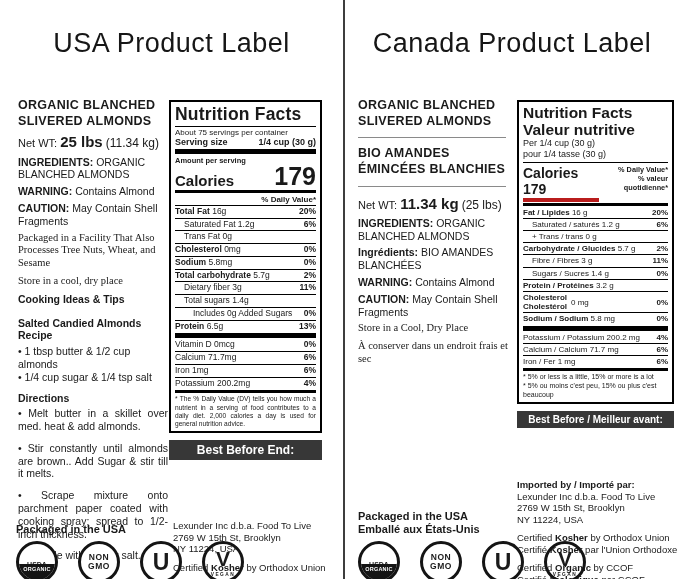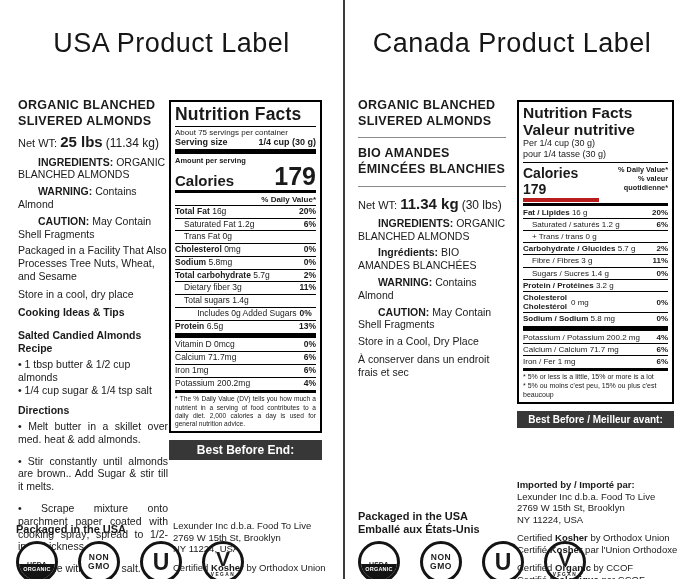--- a/index.html
+++ b/index.html
@@ -13,41 +13,41 @@
 
   
   .leftcol { position:absolute; top:82px; font-size:10.5px; line-height:1.22; }
   #usa-left { left:18px; width:150px; }
   #ca-left { left:13px; width:150px; }
   .prodname { font-weight:bold; font-size:12.5px; line-height:1.25; letter-spacing:0.3px; margin-bottom:4px; }
   .netwt { margin:4px 0 4px; font-size:11px; }
   .netwt .nwv { font-weight:bold; font-size:15px; }
   .netwt .nwa { font-size:12px; }
   .kv { margin-bottom:4px; }
-  .kv b { font-weight:bold;margin-left:20px; }
-  .para { margin-bottom:5px; }
+  .kv b { font-weight:bold; }
+  .para { margin-bottom:5px;font-family:Liberation Serif, serif; }
   .bold-head { font-weight:bold; margin-bottom:3px; }
   .gap8 { height:8px; }
   .bullet-item::before { content:"•  "; }
   .dir-para { text-align:justify; margin-bottom:9px; }
   .dir-para::before { content:"•  "; }
   .hr { border:0; border-top:1px solid #8a8a8a; margin:8px 0; width:148px; }
 
   
   .nfcol { position:absolute; top:84px; }
   #usa-nf-col { left:169px; width:153px; }
   #ca-nf-col { left:172px; width:157px; }
   .nfbox { border:2px solid #000; padding:2px 4px 3px; background:#fff; }
   .bar-thick { height:5px; background:#000; margin:1px 0; }
   .bar-med { height:3px; background:#000; margin:1px 0; }
   .nfrow { display:flex; justify-content:space-between; border-top:1px solid #000; font-size:8.5px; line-height:1.15; padding:1px 0; }
   .nfrow.nb { border-top:none; }
   .nfrow .dv { font-weight:bold; white-space:nowrap; margin-left:3px; }
   .l1 { padding-left:9px;text-align:right; }
-  .l2 { padding-left:18px;justify-content:center; }
+  .l2 { padding-left:18px; }
   .footnote { font-size:6.6px; line-height:1.25; text-align:justify; padding-top:2px; border-top:3px solid #000; margin-top:1px; }
 
   
   .nf-title { font-weight:800; font-size:17.5px; letter-spacing:0.2px; border-bottom:1px solid #000; padding-bottom:1px; }
   .nf-servings { font-size:8px; padding-top:1px; }
   .nf-serving-row { display:flex; justify-content:space-between; font-weight:bold; font-size:9px; padding-bottom:1px; }
   .nf-amount { font-weight:bold; font-size:7.5px; padding-top:1px; }
   .nf-cal-row { display:flex; justify-content:space-between; align-items:flex-end; }
   .nf-cal-label { font-weight:800; font-size:15px; }
   .nf-cal-value { font-weight:800; font-size:25px; line-height:0.95; }
@@ -241,21 +241,21 @@
     <div class="label-title">Canada Product Label</div>
 
     <div class="leftcol" id="ca-left">
       <div class="prodname">ORGANIC BLANCHED SLIVERED ALMONDS</div>
       <hr class="hr">
       <div class="prodname">BIO AMANDES ÉMINCÉES BLANCHIES</div>
       <hr class="hr">
       <div class="netwt">
         <span>Net WT:</span>
         <span class="nwv">11.34 kg</span>
-        <span class="nwa">(30 lbs)</span>
+        <span class="nwa">(25 lbs)</span>
       </div>
       <div class="kv"><b>INGREDIENTS:</b> <span>ORGANIC BLANCHED ALMONDS</span></div>
       <div class="kv"><b>Ingrédients:</b> <span>BIO AMANDES BLANCHÉES</span></div>
       <div class="kv"><b>WARNING:</b> <span>Contains Almond</span></div>
       <div class="kv"><b>CAUTION:</b> <span>May Contain Shell Fragments</span></div>
       <div class="para">Store in a Cool, Dry Place</div>
       <div class="para">À conserver dans un endroit frais et sec</div>
     </div>
 
     <div class="nfcol" id="ca-nf-col">

